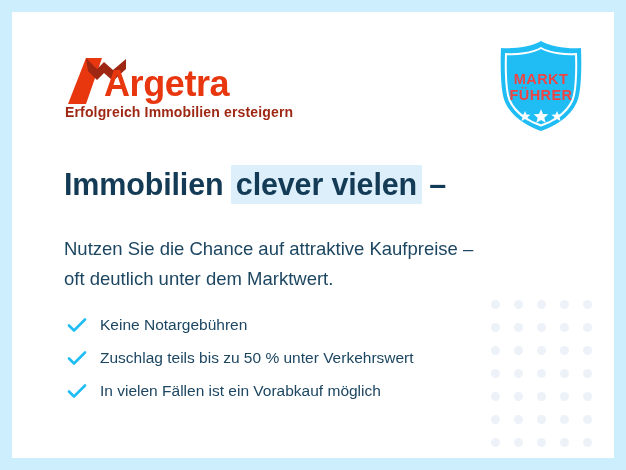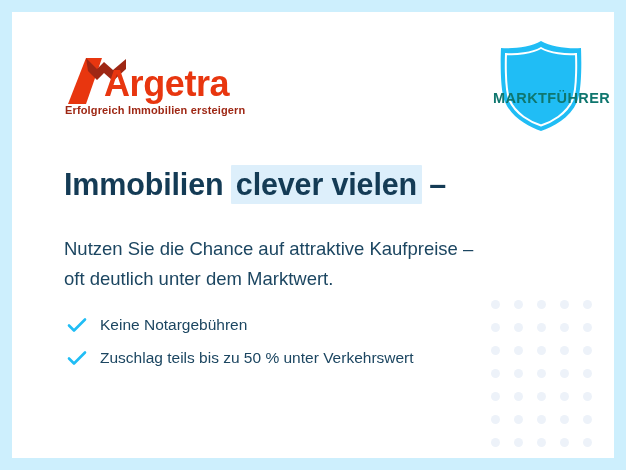--- a/index.html
+++ b/index.html
@@ -82,21 +82,21 @@
     font-weight: bold;
     letter-spacing: -0.4px;
     color: #e8360f;
     line-height: 44px;
     white-space: nowrap;
   }
   .logo-tagline {
     position: absolute;
     left: 1px;
     top: 48px;
-    font-size: 11px;
+    font-size: 14px;
     font-weight: bold;
     letter-spacing: 0.15px;
     color: #9e2714;
     white-space: nowrap;
   }
 
   
   .badge {
     position: absolute;
     left: 481px;
@@ -105,26 +105,26 @@
     height: 92px;
   }
   .badge svg { display: block; }
   .badge-text {
     position: absolute;
     left: 0;
     top: 0;
     width: 96px;
     height: 92px;
     display: flex;
-    flex-direction: row;
+    flex-direction: column;
     align-items: center;
-    justify-content: space-between;
+    justify-content: center;
     padding-top: 23px;
     box-sizing: border-box;
-    color: #0f766e;
+    color: #ef4444;
     pointer-events: none;
   }
   .badge-line1 {
     font-size: 14.5px;
     font-weight: bold;
     letter-spacing: 0.4px;
     line-height: 16px;
   }
   .badge-line2 {
     font-size: 14.5px;
@@ -307,16 +307,24 @@
         <span class="check-label">Keine Notargebühren</span>
       </li>
       <li class="check-item">
         <span class="check-icon">
           <svg width="20" height="16" viewBox="0 0 20 16">
               <polyline points="2,8.5 7,13.5 18,2.5" fill="none" stroke="#20bdf5" stroke-width="2.6" stroke-linecap="round" stroke-linejoin="round"></polyline>
             </svg>
         </span>
         <span class="check-label">Zuschlag teils bis zu 50 % unter Verkehrswert</span>
       </li>
+      <li class="check-item">
+        <span class="check-icon">
+          <svg width="20" height="16" viewBox="0 0 20 16">
+              <polyline points="2,8.5 7,13.5 18,2.5" fill="none" stroke="#20bdf5" stroke-width="2.6" stroke-linecap="round" stroke-linejoin="round"></polyline>
+            </svg>
+        </span>
+        <span class="check-label">In vielen Fällen ist ein Vorabkauf möglich</span>
+      </li>
     </ul>
 
   </div>
 </div>
 
 </body></html>

